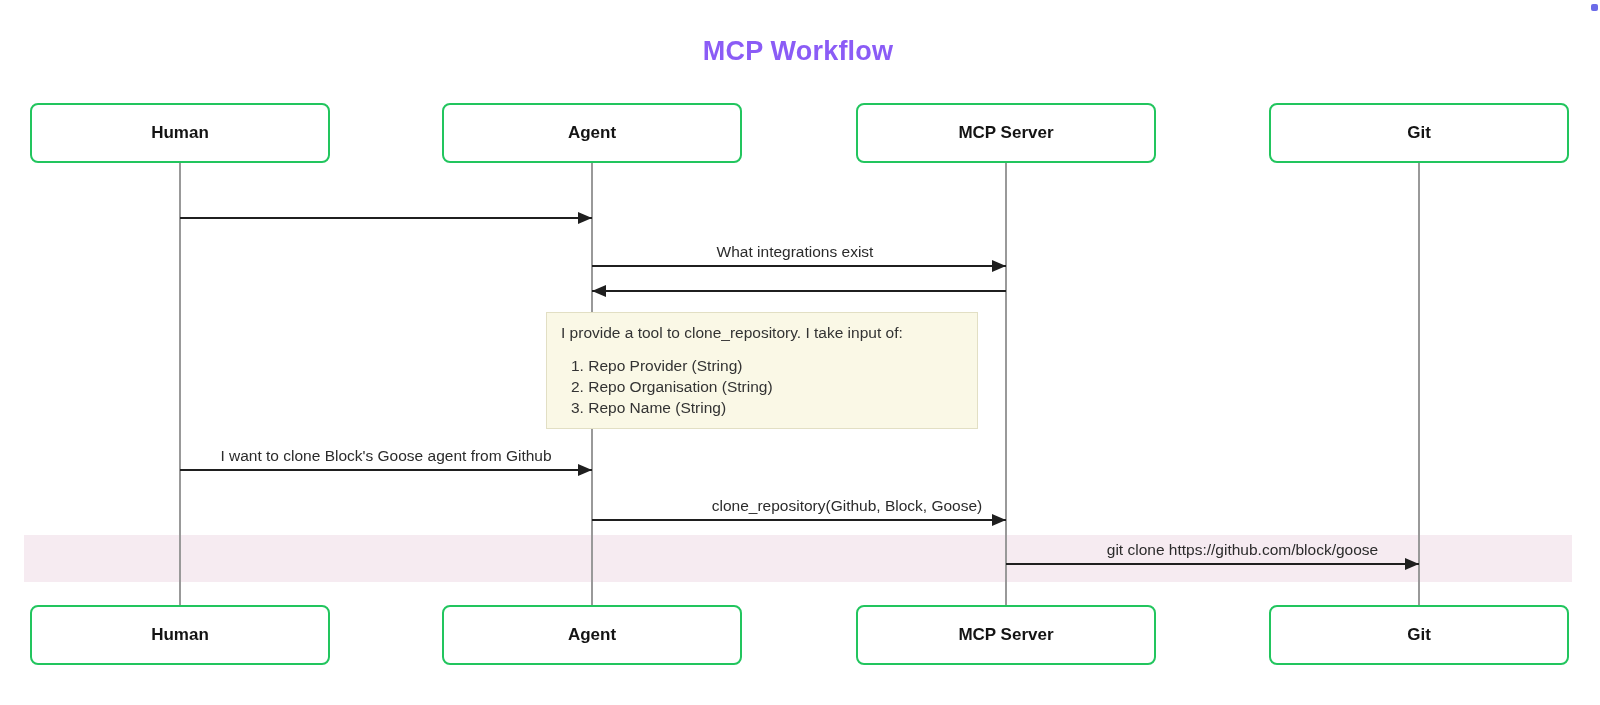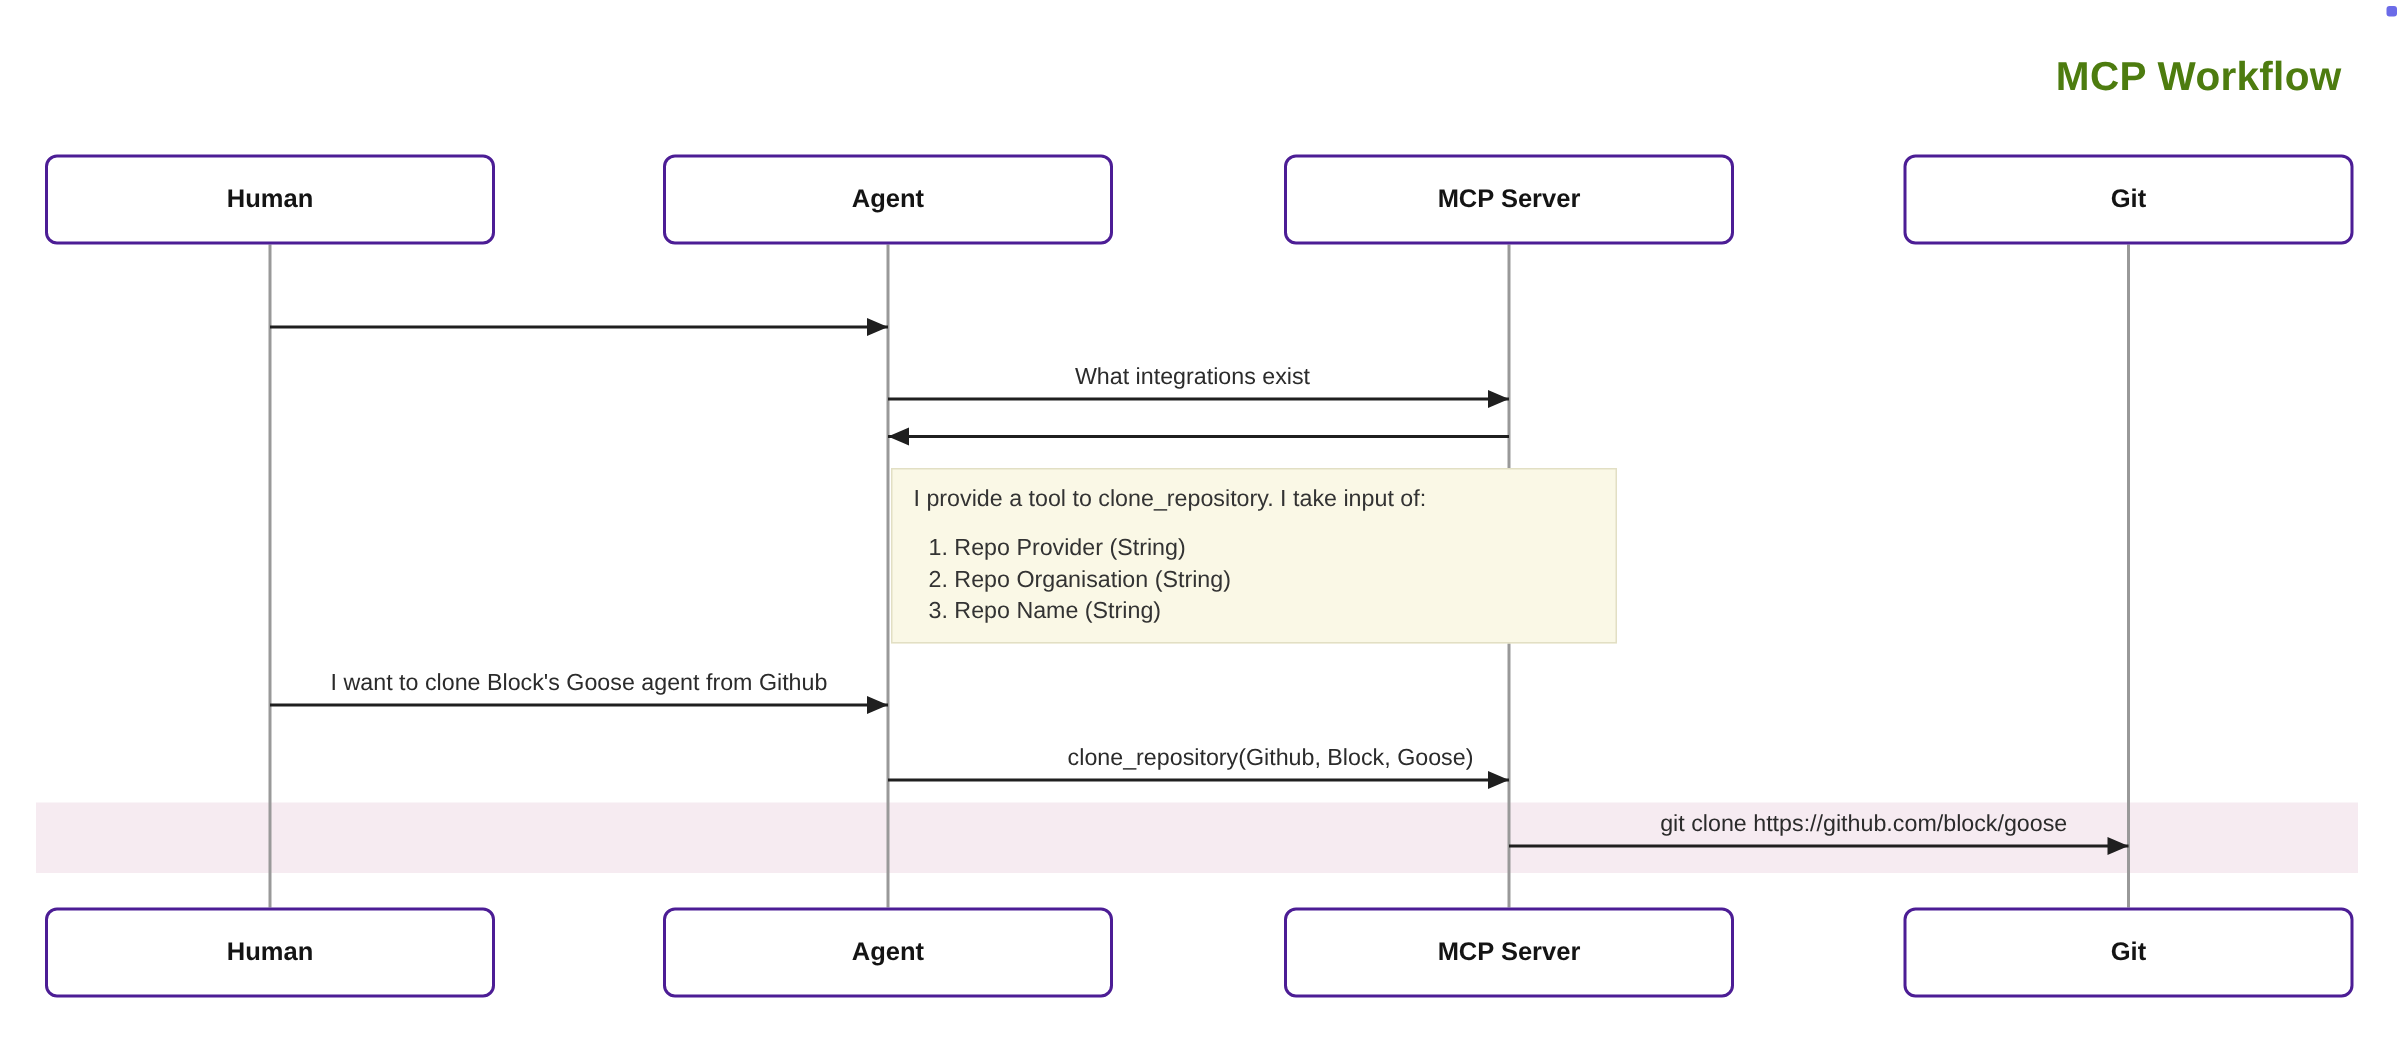--- a/index.html
+++ b/index.html
@@ -1,22 +1,22 @@
 <!DOCTYPE html>
 <html><head>
 <meta charset="utf-8">
 <style>
   html,body{margin:0;padding:0;background:#ffffff;}
   body{width:1600px;height:705px;overflow:hidden;font-family:"Liberation Sans",sans-serif;}
   #stage{position:relative;width:1600px;height:705px;background:#fff;}
-  .diagram-title{position:absolute;left:13px;top:36px;width:1548px;text-align:right;
-    font-size:27px;font-weight:bold;color:#4d7c0f;letter-spacing:.2px;}
+  .diagram-title{position:absolute;left:24px;top:36px;width:1548px;text-align:center;
+    font-size:27px;font-weight:bold;color:#8b5cf6;letter-spacing:.2px;}
   .band{position:absolute;}
   .lifeline{position:absolute;width:2px;background:#999;}
-  .actor-box{position:absolute;background:#fff;border:2px solid #4c1d95;border-radius:8px;
+  .actor-box{position:absolute;background:#fff;border:2px solid #22c55e;border-radius:8px;
     box-sizing:border-box;display:flex;align-items:center;justify-content:center;}
   .actor-label{font-weight:bold;font-size:17px;color:#141414;}
   .msg-line{position:absolute;height:2px;background:#1f1f1f;}
   .msg-label{position:absolute;text-align:center;font-size:15.5px;color:#2b2b2b;line-height:19px;}
   .arrowhead{position:absolute;width:0;height:0;border-top:6px solid transparent;border-bottom:6px solid transparent;}
   .ar{border-left:14px solid #1f1f1f;}
   .al{border-right:14px solid #1f1f1f;}
   .note-box{position:absolute;background:#faf8e6;border:1px solid #e2dfc4;box-sizing:border-box;
     padding:10px 14px 12px 14px;font-size:15.5px;color:#333;}
   .note-intro{line-height:20px;margin-bottom:12px;}
@@ -43,21 +43,21 @@
     <div class="arrowhead al" style="left: 592px; top: 285px;"></div>
     <div class="msg-line" style="left: 180px; top: 469px; width: 412px;"></div>
     <div class="arrowhead ar" style="left: 578px; top: 464px;"></div>
     <div class="msg-label" style="left: 180px; top: 446px; width: 412px;">I want to clone Block's Goose agent from Github</div>
     <div class="msg-line" style="left: 592px; top: 519px; width: 414px;"></div>
     <div class="arrowhead ar" style="left: 992px; top: 514px;"></div>
     <div class="msg-label" style="left: 592px; top: 496px; width: 414px; padding-left: 48px;">clone_repository(Github, Block, Goose)</div>
     <div class="msg-line" style="left: 1006px; top: 563px; width: 413px;"></div>
     <div class="arrowhead ar" style="left: 1405px; top: 558px;"></div>
     <div class="msg-label" style="left: 1006px; top: 540px; width: 473px;">git clone https://github.com/block/goose</div>
-    <div class="note-box" style="left: 546px; top: 312px; width: 484px; height: 117px; margin-left: 48px;">
+    <div class="note-box" style="left: 546px; top: 312px; width: 432px; height: 117px;">
       <div class="note-intro">I provide a tool to clone_repository. I take input of:</div>
       <div class="note-list">
         <div class="note-item">1. Repo Provider (String)</div>
         <div class="note-item">2. Repo Organisation (String)</div>
         <div class="note-item">3. Repo Name (String)</div>
       </div>
     </div>
     <div class="actor-box" style="left: 30px; top: 103px; width: 300px; height: 60px;">
       <div class="actor-label">Human</div>
     </div>

